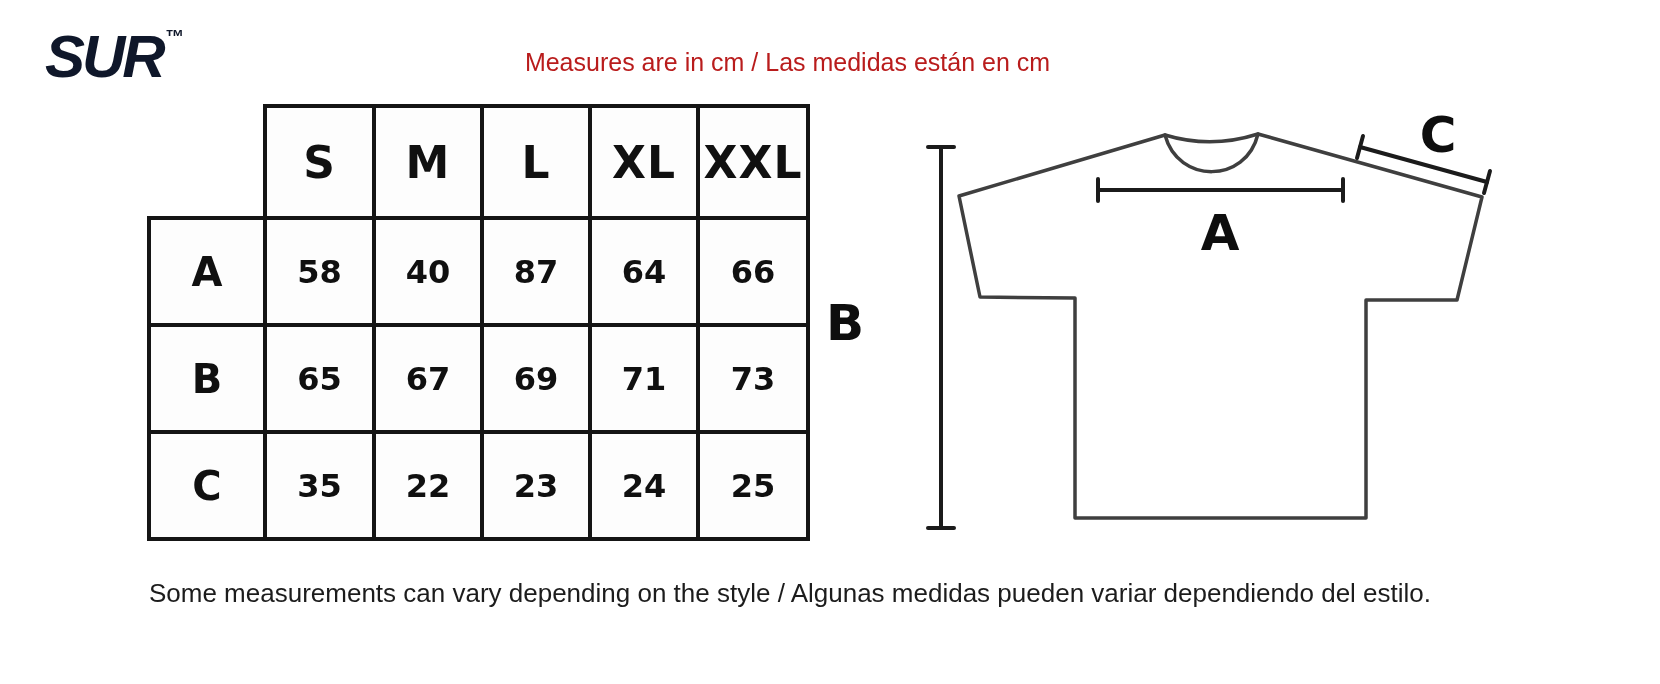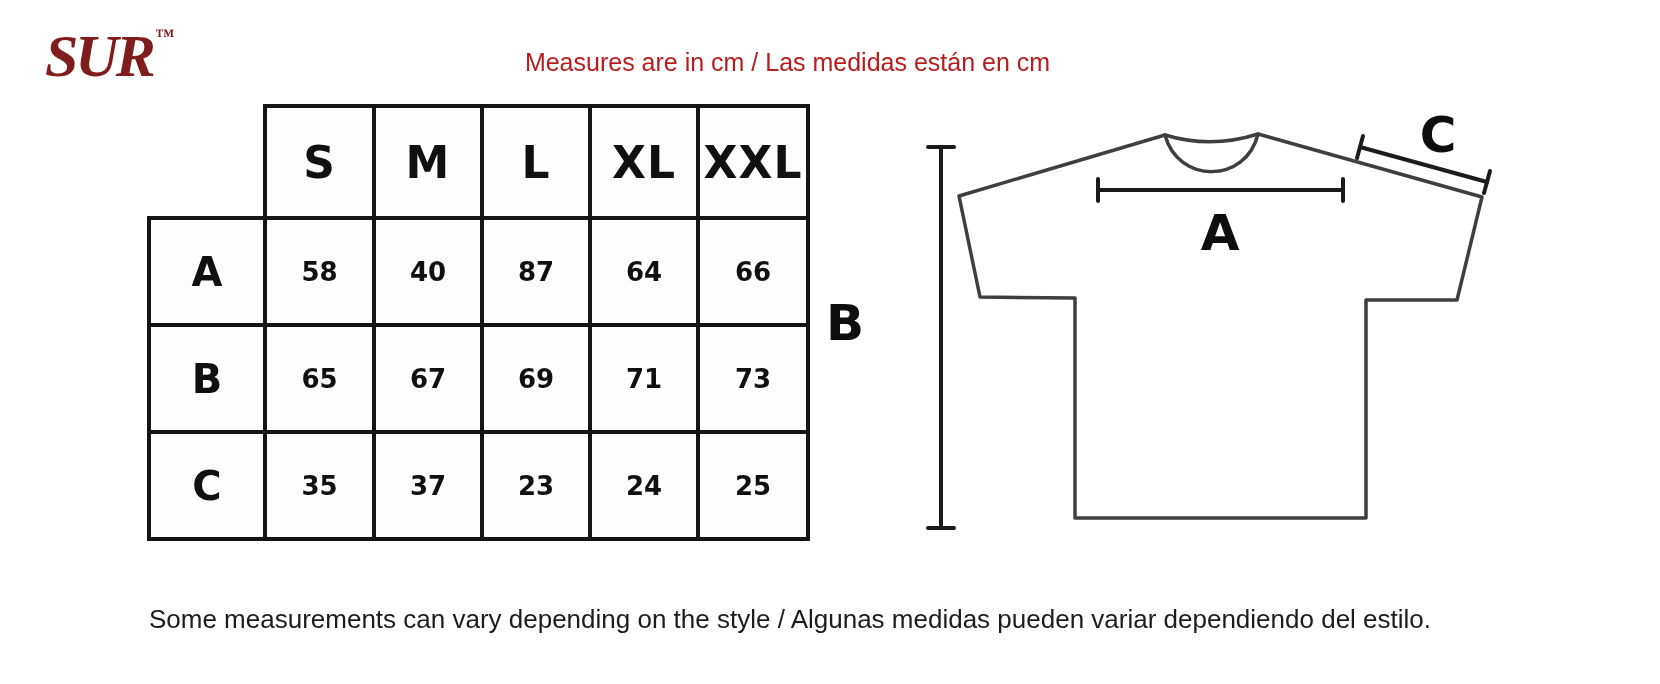--- a/index.html
+++ b/index.html
@@ -2,23 +2,23 @@
 <html><head>
 <meta charset="utf-8">
 <style>
   * { margin: 0; padding: 0; box-sizing: border-box; }
   html, body { width: 1660px; height: 684px; background: #ffffff; overflow: hidden; }
   body { position: relative; font-family: "Liberation Sans", sans-serif; color: #141414; }
 
   
   .logo {
     position: absolute; left: 45px; top: 22px;
-    font-family: Liberation Serif, serif;
+    font-family: Liberation Sans, sans-serif;
     font-weight: bold; font-style: italic;
-    font-size: 60px; letter-spacing: -3px; color: #7f1d1d;
+    font-size: 60px; letter-spacing: -3px; color: #0f172a;
     white-space: nowrap;
   }
   .logo .tm {
     font-size: 19px; letter-spacing: 0;
     vertical-align: 34px; margin-left: 2px;
   }
 
   
   .units-note {
     position: absolute; left: 0; top: 48px; width: 1575px;
@@ -33,26 +33,26 @@
     color: #101010;
   }
   table.size-chart td, table.size-chart th {
     border: 4px solid #151515; background: #fdfdfd;
     text-align: center; vertical-align: middle; padding: 0;
   }
   table.size-chart .corner { border: none; background: transparent; }
   table.size-chart tr.head th { height: 112px; font-size: 44px; letter-spacing: 1px; }
   table.size-chart tr.data  { height: 107px; }
   table.size-chart td.rlabel { font-size: 40px; }
-  table.size-chart td.val    { font-size: 26px; }
+  table.size-chart td.val    { font-size: 32px; }
 
   
   .disclaimer {
     position: absolute; left: 0; top: 578px; width: 1580px;
-    text-align: center; font-size: 26px; color: #1c1c1c; margin-top: 26px;
+    text-align: center; font-size: 26px; color: #1c1c1c;
   }
 
   
   .diagram { position: absolute; left: 800px; top: 100px; }
   .shirt-stroke { fill: #ffffff; stroke: #3f3f3f; stroke-width: 3.5; stroke-linejoin: round; }
   .collar-stroke { fill: none; stroke: #3f3f3f; stroke-width: 3.5; stroke-linecap: round; }
   .measure { stroke: #1b1b1b; stroke-width: 4; stroke-linecap: round; }
   .mlabel {
     font-family: "DejaVu Sans", sans-serif; font-weight: bold;
     font-size: 50px; fill: #0e0e0e;
@@ -95,21 +95,21 @@
     <td class="rlabel">B</td>
     <td class="val">65</td>
     <td class="val">67</td>
     <td class="val">69</td>
     <td class="val">71</td>
     <td class="val">73</td>
   </tr>
   <tr class="data">
     <td class="rlabel">C</td>
     <td class="val">35</td>
-    <td class="val">37</td>
+    <td class="val">22</td>
     <td class="val">23</td>
     <td class="val">24</td>
     <td class="val">25</td>
   </tr>
 </tbody>
   </table>
 
 <svg class="diagram" width="760" height="460" viewBox="800 100 760 460">
 
   <path class="shirt-stroke" d="M 959 196

